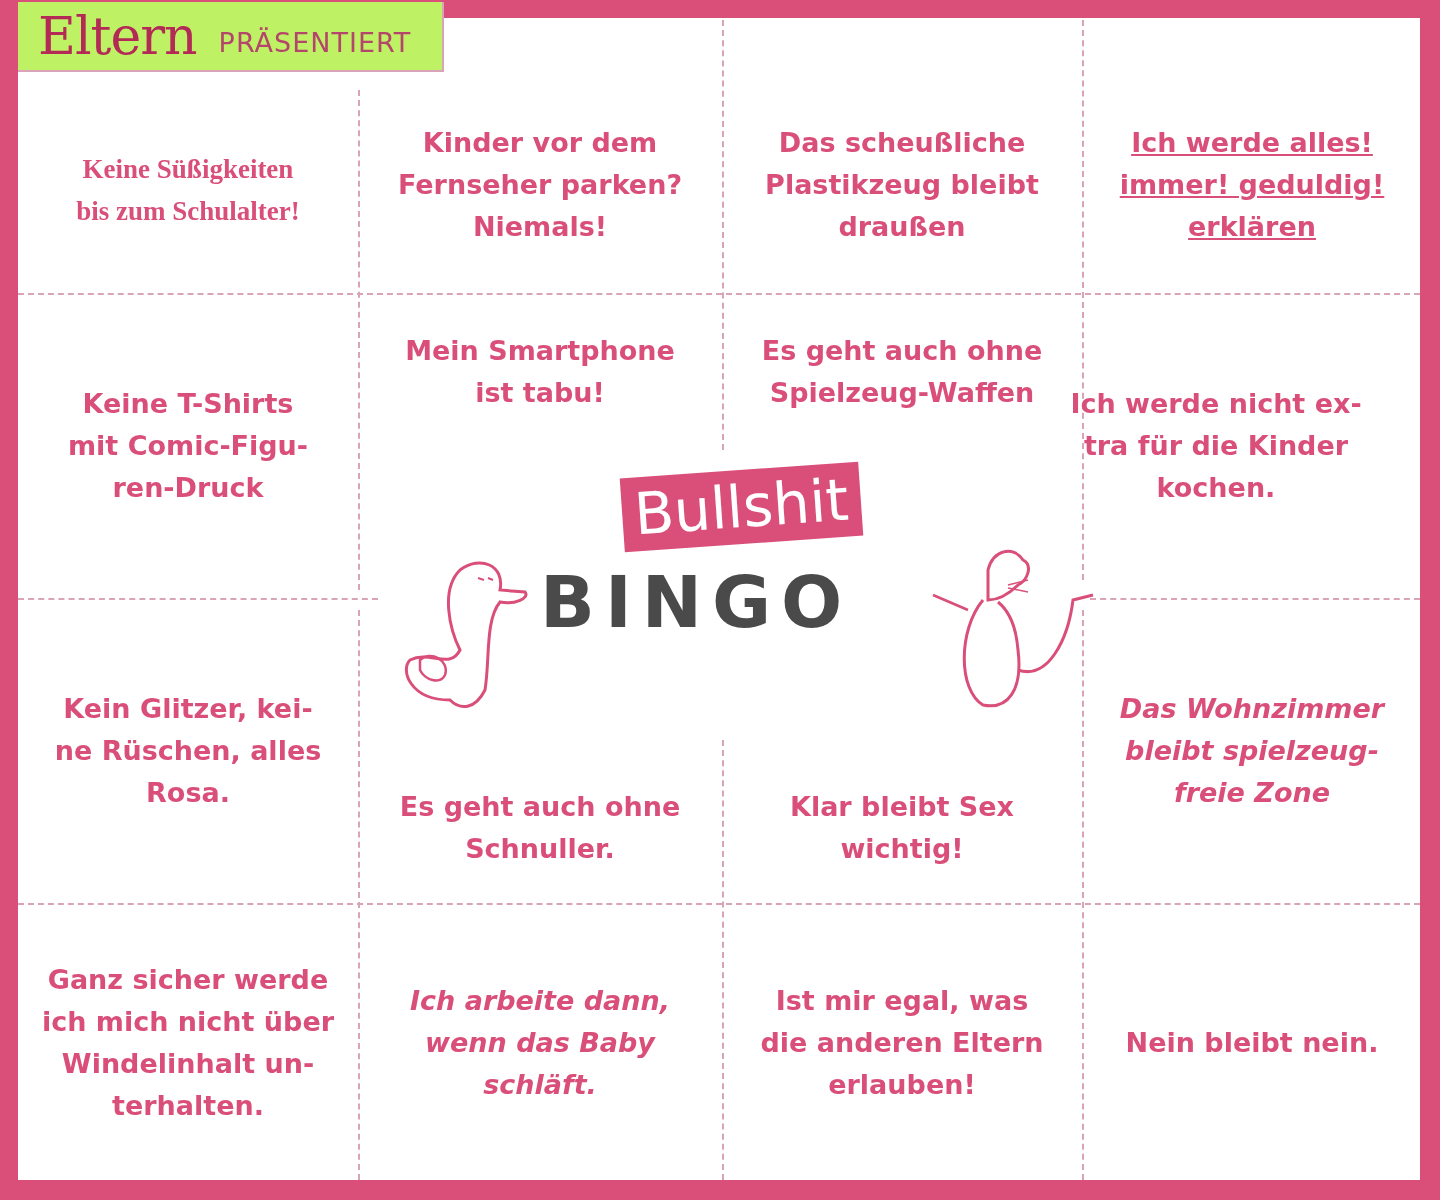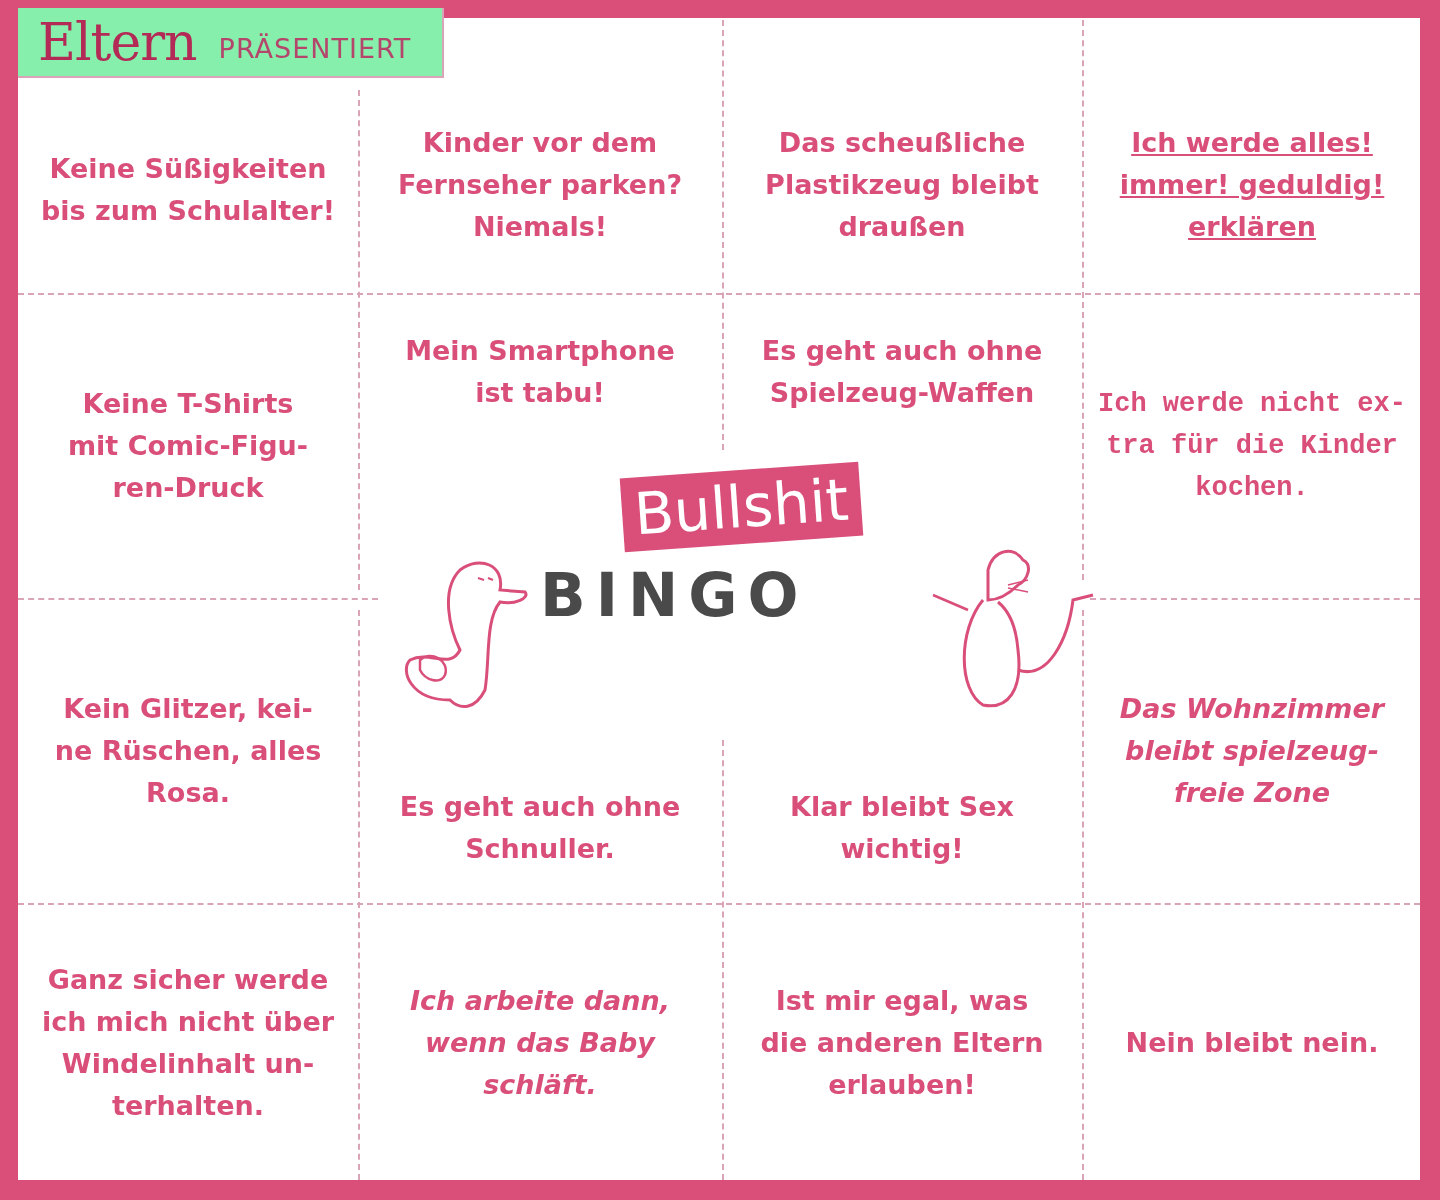--- a/index.html
+++ b/index.html
@@ -2,28 +2,28 @@
 <html><head>
 <meta charset="utf-8">
 <style>
   html, body { margin:0; padding:0; }
   body { width:1440px; height:1200px; background:#d94f7a; position:relative; overflow:hidden; font-family:"DejaVu Sans", sans-serif; }
   .card { position:absolute; left:18px; top:18px; width:1402px; height:1162px; background:#ffffff; }
   .vline { position:absolute; width:0; border-left:2px dashed #d9a3b8; }
   .hline { position:absolute; height:0; border-top:2px dashed #d9a3b8; }
   .cell { position:absolute; display:flex; align-items:center; justify-content:center; text-align:center;
           color:#d94f7a; font-weight:bold; font-size:27px; line-height:42px; white-space:pre-line; }
-  .header { position:absolute; left:18px; top:8px; width:424px; height:68px; background:#86efac;
+  .header { position:absolute; left:18px; top:2px; width:424px; height:68px; background:#bef264;
             border:2px solid #d9a3b8; border-top:none; border-left:none; display:flex; align-items:center; }
   .brand { font-family:"DejaVu Serif", serif; color:#b22a55; font-size:52px; margin-left:20px; letter-spacing:-1px; }
   .presents { color:#b4456b; font-size:27px; margin-left:22px; letter-spacing:1px; margin-top:12px; }
   .center { position:absolute; left:380px; top:440px; width:720px; height:300px; }
   .bull { position:absolute; left:242px; top:30px; background:#d94f7a; color:#fff; font-size:58px; padding:0 12px;
           transform:rotate(-4deg); line-height:74px; }
-  .bingo { position:absolute; left:160px; top:120px; font-size:60px; font-weight:bold; color:#4a4a4a; letter-spacing:10px; }
+  .bingo { position:absolute; left:160px; top:120px; font-size:72px; font-weight:bold; color:#4a4a4a; letter-spacing:10px; }
   .sub { position:absolute; left:118px; top:232px; font-size:37px; color:#ffffff; }
 </style>
 </head>
 <body>
 
 <div class="card"></div>
 
 <div class="vline" style="left:358px;top:90px;height:500px;"></div>
 <div class="vline" style="left:358px;top:610px;height:570px;"></div>
 <div class="vline" style="left:722px;top:20px;height:430px;"></div>
@@ -33,39 +33,39 @@
 <div class="hline" style="left:18px;top:293px;width:1402px;"></div>
 <div class="hline" style="left:18px;top:598px;width:360px;"></div>
 <div class="hline" style="left:1090px;top:598px;width:330px;"></div>
 <div class="hline" style="left:18px;top:903px;width:1402px;"></div>
 
 <div class="header">
   <span class="brand">Eltern</span>
   <span class="presents">PRÄSENTIERT</span>
 </div>
 
-<div class="cell" style="left:18px;top:90px;width:340px;height:200px;">Keine Süßigkeiten
+<div class="cell" style="left:18px;top:90px;width:340px;height:200px;font-family:Liberation Serif, serif;">Keine Süßigkeiten
 bis zum Schulalter!</div>
 <div class="cell" style="left:360px;top:80px;width:360px;height:210px;">Kinder vor dem
 Fernseher parken?
 Niemals!</div>
 <div class="cell" style="left:724px;top:80px;width:356px;height:210px;">Das scheußliche
 Plastikzeug bleibt
 draußen</div>
 <div class="cell" style="left:1084px;top:80px;width:336px;height:210px;text-decoration:underline;">Ich werde alles!
 immer! geduldig!
 erklären</div>
 <div class="cell" style="left:18px;top:296px;width:340px;height:300px;">Keine T-Shirts
 mit Comic-Figu-
 ren-Druck</div>
 <div class="cell" style="left:360px;top:322px;width:360px;height:100px;">Mein Smartphone
 ist tabu!</div>
 <div class="cell" style="left:724px;top:322px;width:356px;height:100px;">Es geht auch ohne
 Spielzeug-Waffen</div>
-<div class="cell" style="left:1084px;top:296px;width:336px;height:300px;font-family:Liberation Mono, monospace;">Ich werde nicht ex-
+<div class="cell" style="left:1048px;top:296px;width:336px;height:300px;">Ich werde nicht ex-
 tra für die Kinder
 kochen.</div>
 <div class="cell" style="left:18px;top:601px;width:340px;height:300px;">Kein Glitzer, kei-
 ne Rüschen, alles
 Rosa.</div>
 <div class="cell" style="left:360px;top:778px;width:360px;height:100px;">Es geht auch ohne
 Schnuller.</div>
 <div class="cell" style="left:724px;top:778px;width:356px;height:100px;">Klar bleibt Sex
 wichtig!</div>
 <div class="cell" style="left:1084px;top:601px;width:336px;height:300px;font-style:italic;">Das Wohnzimmer

